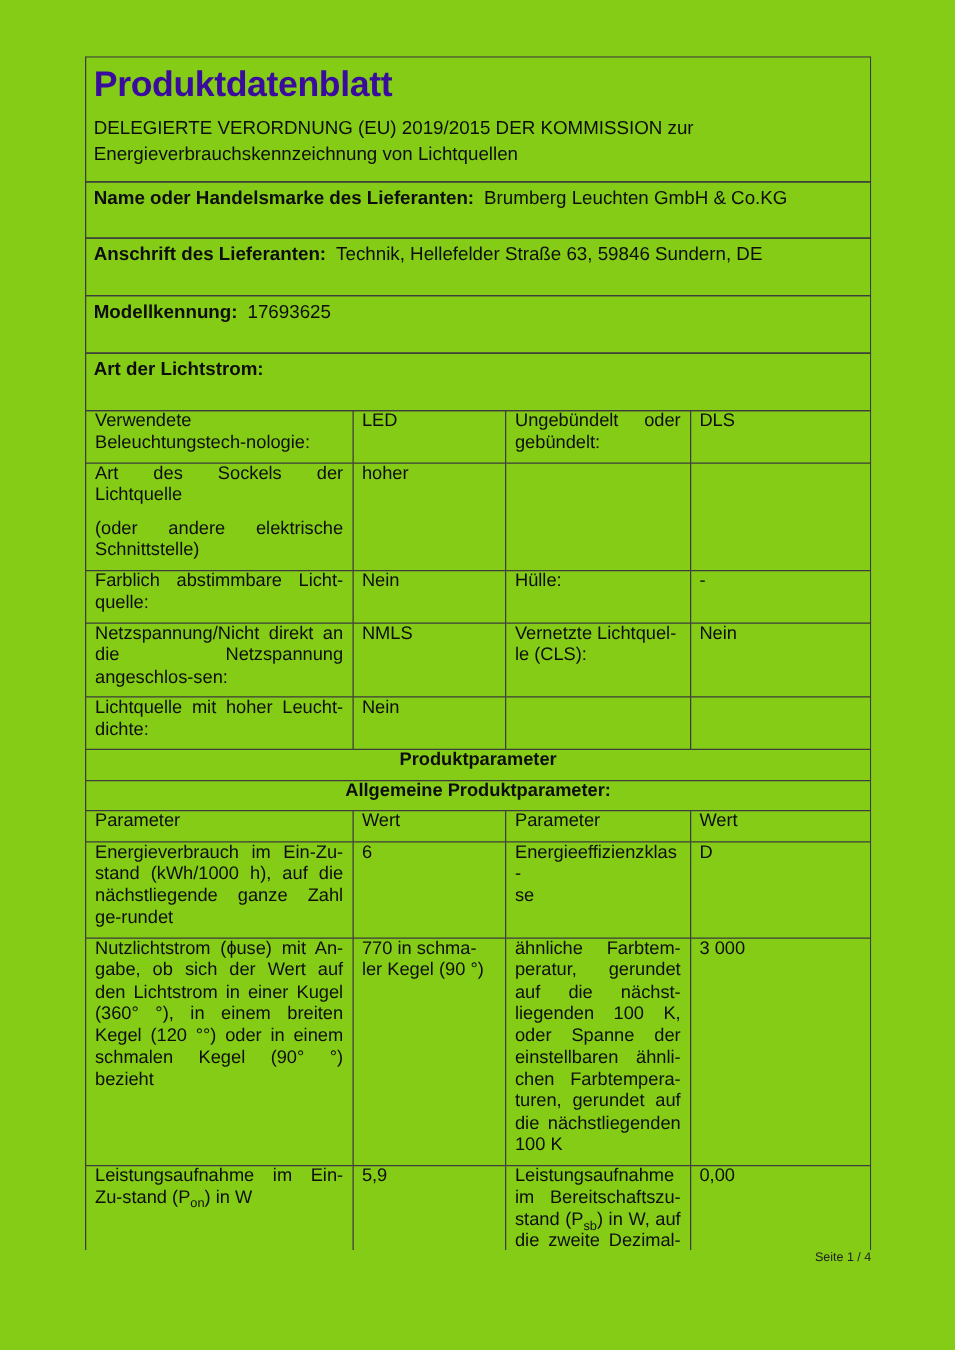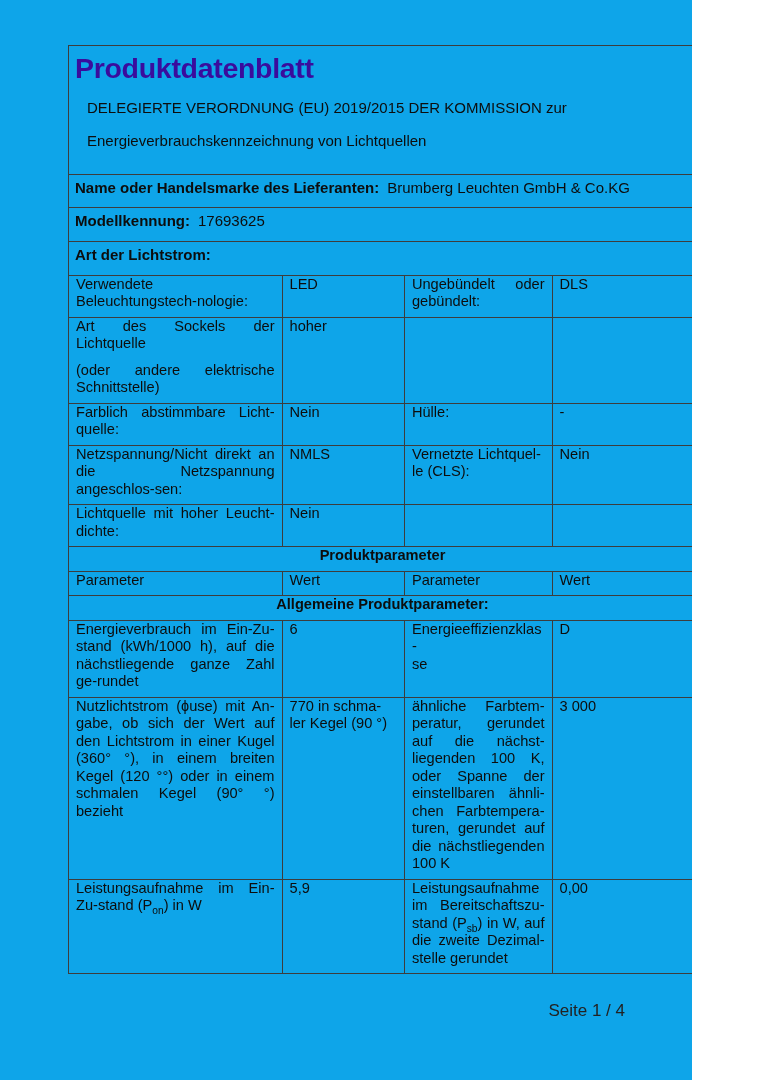--- a/index.html
+++ b/index.html
@@ -5,48 +5,48 @@
 <style>
   html, body { margin: 0; padding: 0; }
   body {
     width: 764px; height: 1080px;
     background: #ffffff;
     font-family: "Liberation Sans", "DejaVu Sans", sans-serif;
     color: #0d0d0d;
   }
   .page {
     position: relative;
-    width: 692px; height: 1080px;
-    background: #0ea5e9;
+    width: 764px; height: 1080px;
+    background: #84cc16;
     overflow: hidden;
   }
   .doc {
     position: absolute;
     left: 68px; top: 45px;
     width: 629px; height: 955px;
     overflow: hidden;
   }
   .title-box {
     border: 1px solid #3d3d3d;
     padding: 7px 8px 10px 6px;
   }
   .title-box h1 {
     margin: 0 0 7px 0;
     font-size: 28.5px;
     line-height: 1.12;
     font-weight: bold;
     letter-spacing: -0.3px;
     color: #3a0c9d;
   }
-  .sub { margin: 12px; font-size: 15px; line-height: 1.42; }
+  .sub { margin: 0; font-size: 15px; line-height: 1.42; }
 
   .info-row {
     border: 1px solid #3d3d3d;
     margin-top: -1px;
-    padding: 4px 6px 10px;
+    padding: 4px 6px 22px;
     font-size: 15px;
     line-height: 1.25;
   }
   .info-label { font-weight: bold; }
   .info-value { margin-left: 8px; }
 
   table.ptable {
     width: 100%;
     border-collapse: collapse;
     margin-top: -1px;
@@ -67,40 +67,41 @@
   td.param { text-align: justify; }
   td.value { text-align: left; }
   td.colhead { text-align: left; padding: 2px 7px 3px; }
   td.section-head { text-align: center; font-weight: bold; padding: 2px 4px 3px; }
   .jlast { text-align-last: justify; }
   .para + .para { margin-top: 9px; }
 
   .footer {
     position: absolute;
     top: 1001px; right: 67px;
-    font-size: 17px;
+    font-size: 10px;
     color: #222;
     text-align: center;
   }
   sub { font-size: 70%; line-height: 0; }
 </style>
 </head>
 <body>
 
 <div class="page">
   <div class="doc">
 
     <div class="title-box">
       <h1 style="color: rgb(58, 12, 157);">Produktdatenblatt</h1>
       <p class="sub">DELEGIERTE VERORDNUNG (EU) 2019/2015 DER KOMMISSION zur</p>
       <p class="sub">Energieverbrauchskennzeichnung von Lichtquellen</p>
     </div>
 
     <div id="supplier-rows">
         <div class="info-row"><span class="info-label">Name oder Handelsmarke des Lieferanten:</span><span class="info-value">Brumberg Leuchten GmbH &amp; Co.KG</span></div>
+        <div class="info-row"><span class="info-label">Anschrift des Lieferanten:</span><span class="info-value">Technik, Hellefelder Straße 63, 59846 Sundern, DE</span></div>
         <div class="info-row"><span class="info-label">Modellkennung:</span><span class="info-value">17693625</span></div>
         <div class="info-row"><span class="info-label">Art der Lichtstrom:</span></div>
       </div>
 
     <table class="ptable">
       <colgroup>
         <col class="c1">
           <col class="c2">
           <col class="c3">
           <col class="c4">
@@ -136,27 +137,27 @@
           <tr>
             <td class="param">Lichtquelle mit hoher Leucht-dichte:</td>
             <td class="value">Nein</td>
             <td class="param"></td>
             <td class="value"></td>
           </tr>
           <tr>
             <td colspan="4" class="section-head">Produktparameter</td>
           </tr>
           <tr>
+            <td colspan="4" class="section-head">Allgemeine Produktparameter:</td>
+          </tr>
+          <tr>
             <td class="colhead">Parameter</td>
             <td class="colhead">Wert</td>
             <td class="colhead">Parameter</td>
             <td class="colhead">Wert</td>
-          </tr>
-          <tr>
-            <td colspan="4" class="section-head">Allgemeine Produktparameter:</td>
           </tr>
           <tr>
             <td class="param">Energieverbrauch im Ein-Zu-stand (kWh/1000 h), auf die nächstliegende ganze Zahl ge-rundet</td>
             <td class="value">6</td>
             <td class="param">Energieeffizienzklas-<br>se</td>
             <td class="value">D</td>
           </tr>
           <tr>
             <td class="param">Nutzlichtstrom (ɸuse) mit An-gabe, ob sich der Wert auf den Lichtstrom in einer Kugel (360° °), in einem breiten Kegel (120 °°) oder in einem schmalen Kegel (90° °) bezieht</td>
             <td class="value">770 in schma-<br>ler Kegel (90 °)</td>

